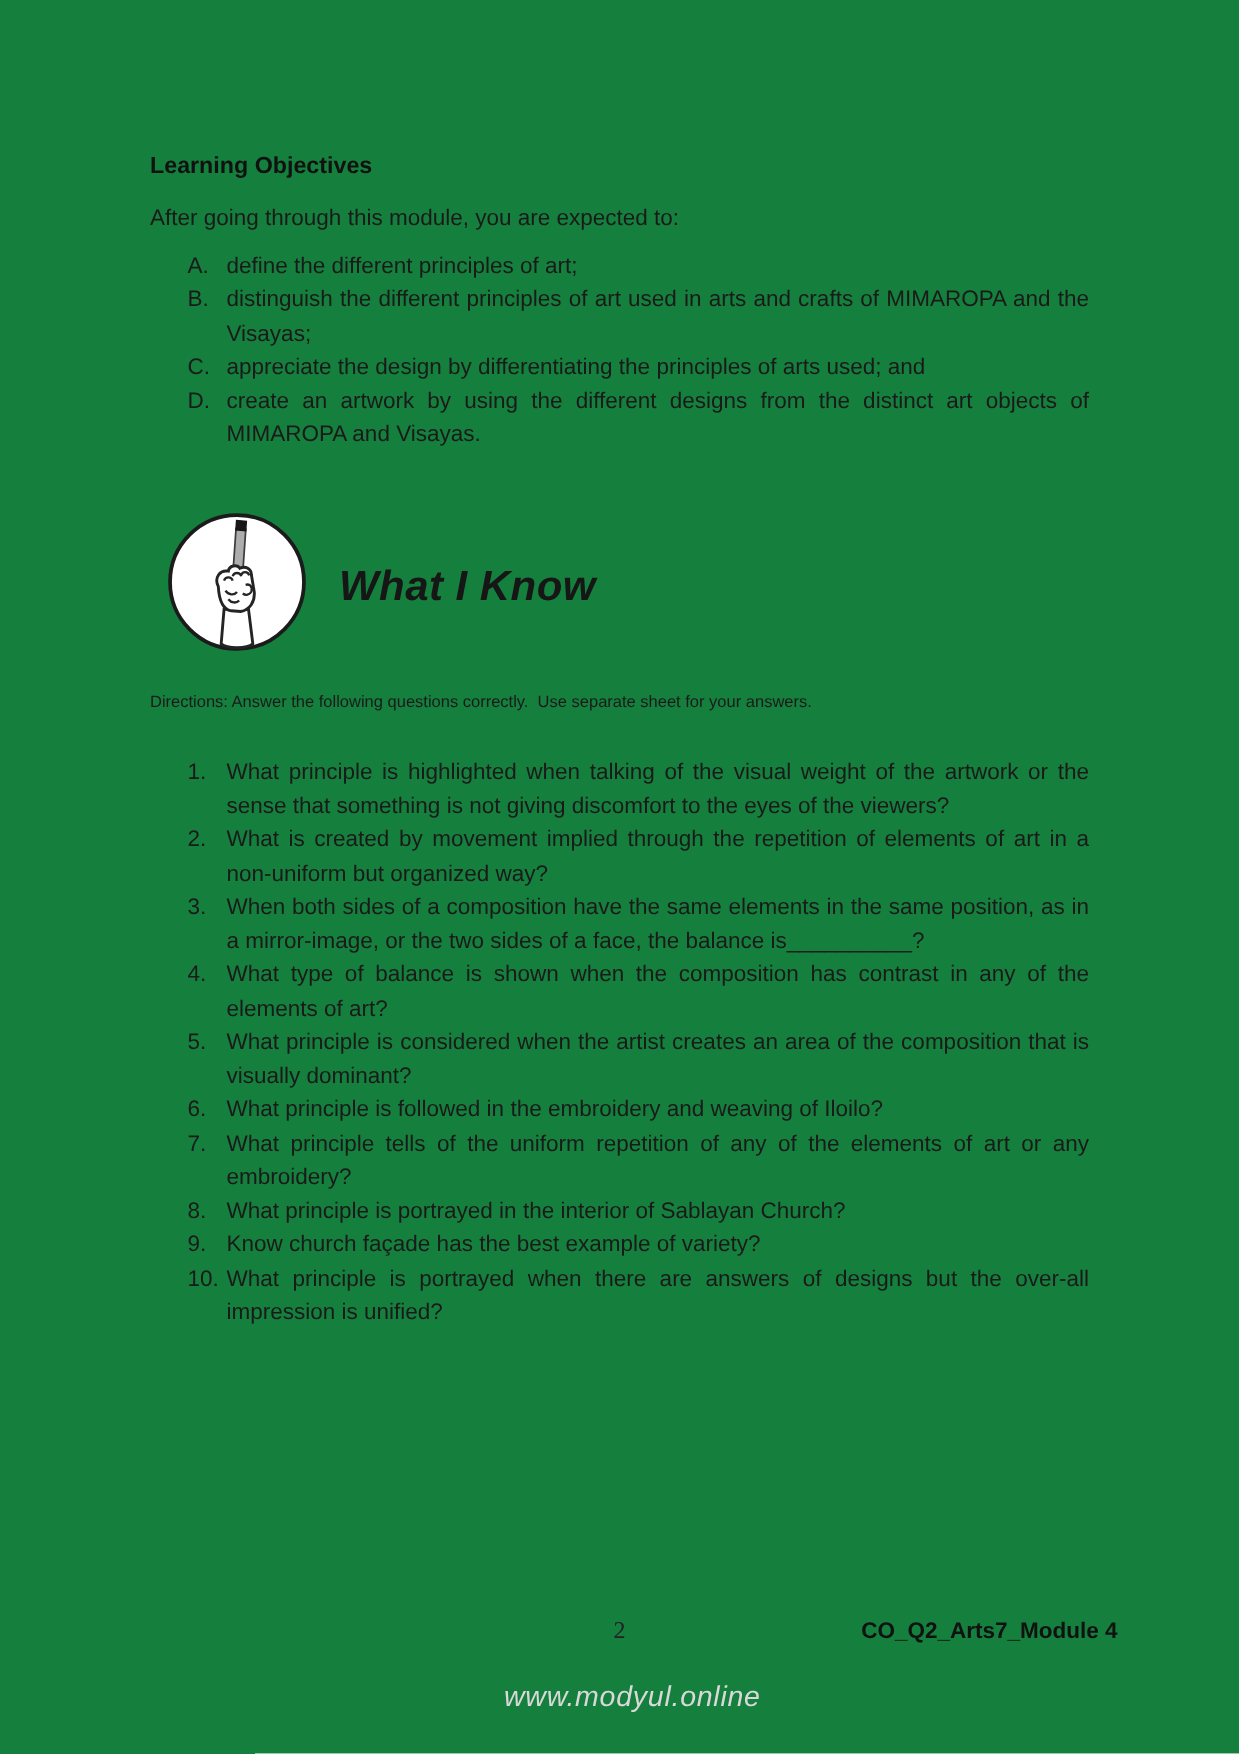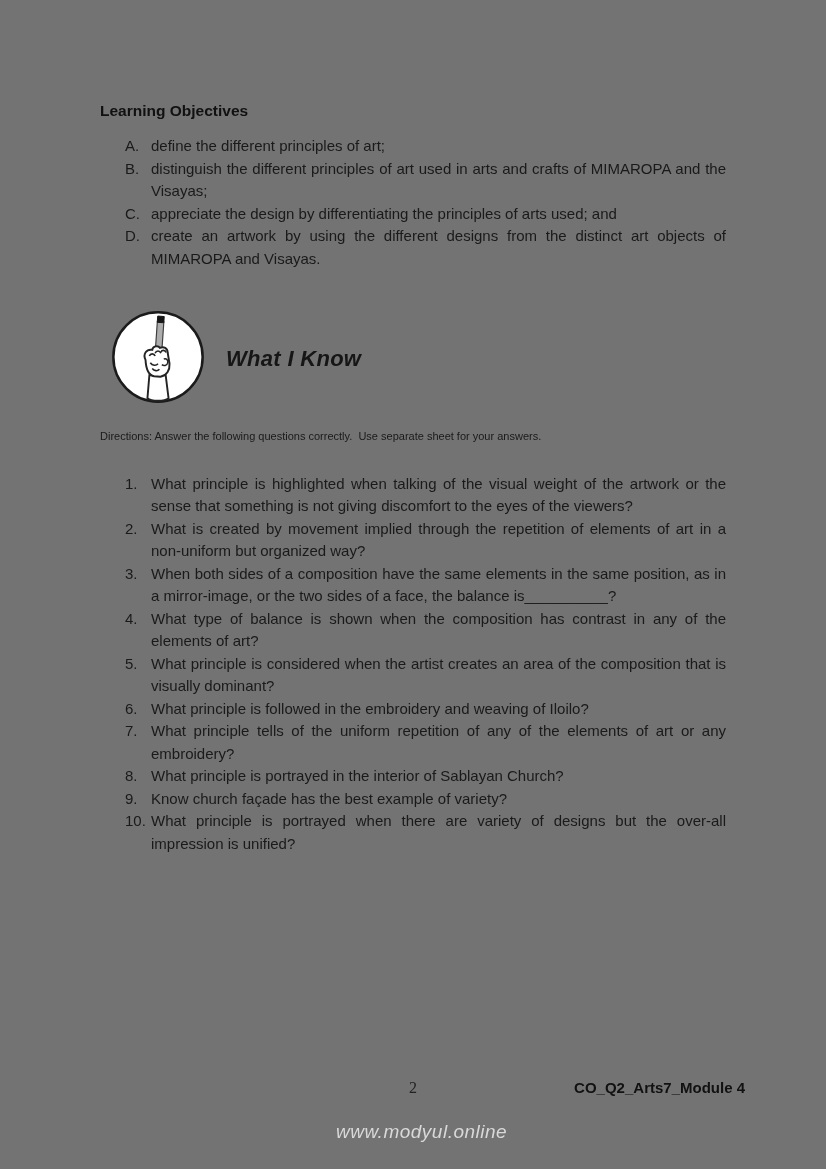--- a/index.html
+++ b/index.html
@@ -4,21 +4,21 @@
 <style>
   html, body {
     margin: 0;
     padding: 0;
     background: #ffffff;
   }
   .page {
     position: relative;
     width: 826px;
     height: 1169px;
-    background: #737373;
+    background: #15803d;
     font-family: "Liberation Sans", sans-serif;
     color: #1a1a1a;
     overflow: hidden;
   }
   .content {
     padding: 101px 100px 0 100px;
   }
   .heading {
     font-size: 15.5px;
     font-weight: bold;
@@ -47,21 +47,21 @@
     text-align: justify;
   }
   .banner {
     display: flex;
     align-items: center;
     gap: 20px;
     margin: 41px 0 0 10px;
     height: 96px;
   }
   .banner-title {
-    font-size: 22px;
+    font-size: 28px;
     font-weight: bold;
     font-style: italic;
     color: #161616;
     letter-spacing: 0.3px;
   }
   .quiz-heading {
     margin-top: 37px;
     margin-bottom: 0;
   }
   .directions {
@@ -101,20 +101,21 @@
     font-style: italic;
   }
 </style>
 </head>
 <body>
 
 <div class="page">
   <div class="content">
 
     <h2 class="heading">Learning Objectives</h2>
+    <p class="intro">After going through this module, you are expected to:</p>
 
     <div class="olist">
       <div class="li">
         <span class="marker">A.</span>
         <span class="li-text">define the different principles of art;</span>
       </div>
       <div class="li">
         <span class="marker">B.</span>
         <span class="li-text">distinguish the different principles of art used in arts and crafts of MIMAROPA and the Visayas;</span>
       </div>
@@ -185,21 +186,21 @@
       <div class="li">
         <span class="marker">8.</span>
         <span class="li-text">What principle is portrayed in the interior of Sablayan Church?</span>
       </div>
       <div class="li">
         <span class="marker">9.</span>
         <span class="li-text">Know church façade has the best example of variety?</span>
       </div>
       <div class="li">
         <span class="marker">10.</span>
-        <span class="li-text">What principle is portrayed when there are variety of designs but the over-all impression is unified?</span>
+        <span class="li-text">What principle is portrayed when there are answers of designs but the over-all impression is unified?</span>
       </div>
     </div>
 
   </div>
 
   <div class="footer-page">2</div>
   <div class="footer-module">CO_Q2_Arts7_Module 4</div>
   <div class="watermark">www.modyul.online</div>
 </div>
 

